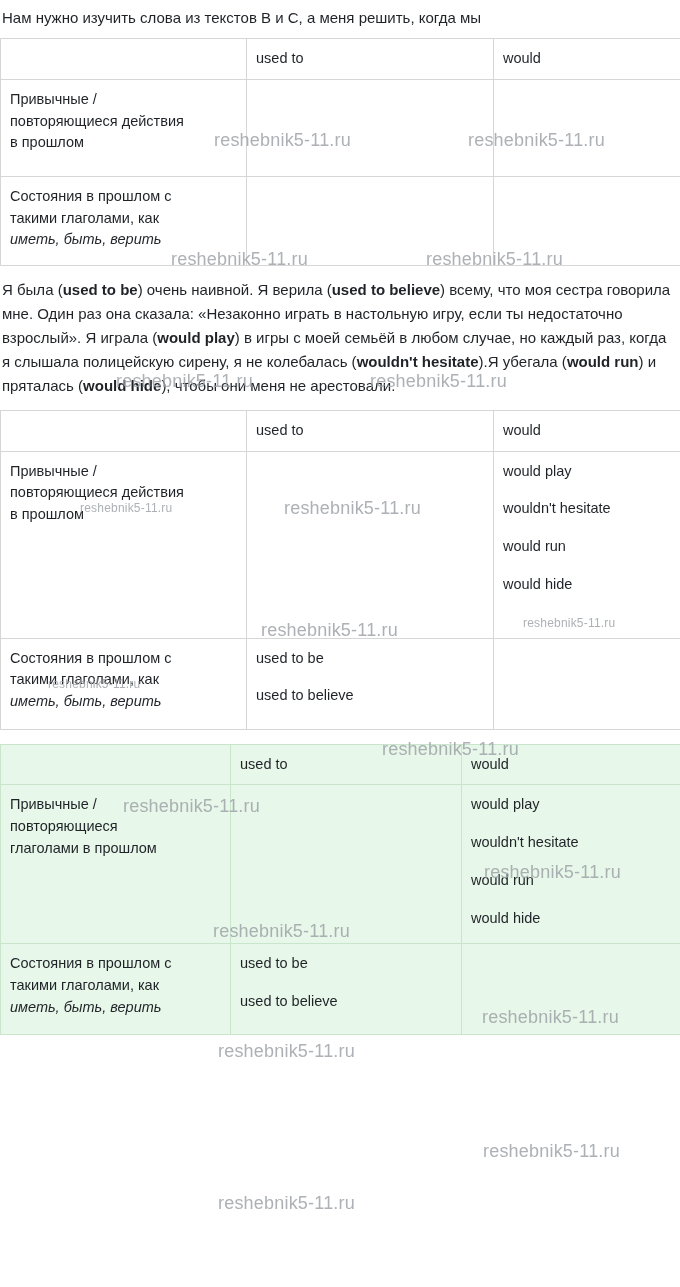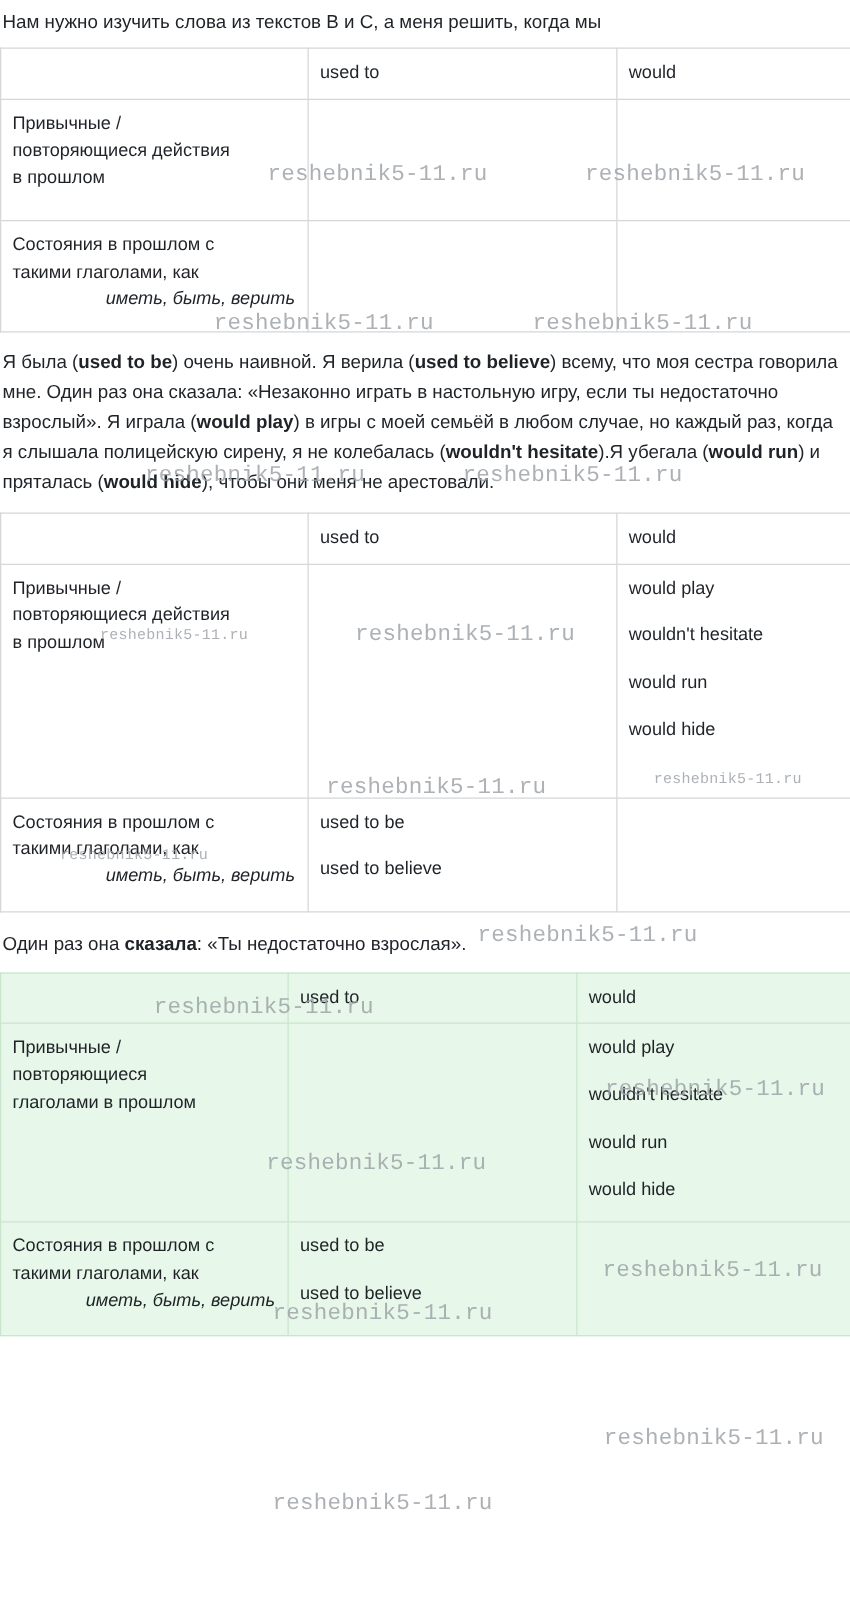--- a/index.html
+++ b/index.html
@@ -48,21 +48,21 @@
     line-height: 1.5;
     height: auto;
   }
   table.grid td.c1 { width: 226px; }
   table.grid td.c2 { width: 227px; }
   table.grid td.c3 { width: 225px; }
   .cellrow {
     margin: 0 0 16px 0;
   }
   .cellrow:last-child { margin-bottom: 0; }
-  .it { font-style: italic; text-align: right; }
+  .it { font-style: italic; }
   
   table.green {
     border-collapse: collapse;
     width: 632px;
     table-layout: fixed;
     margin: 6px 0 0 0;
     background: #e7f7e9;
   }
   table.green td {
     border: 1px solid #c9e6cd;
@@ -72,21 +72,21 @@
     line-height: 1.5;
     background: #e7f7e9;
   }
   table.green td.g1 { width: 210px; }
   table.green td.g2 { width: 211px; }
   table.green td.g3 { width: 211px; }
   .hdr-row td { padding-top: 10px; padding-bottom: 10px; }
   
   .wm {
     position: absolute;
-    font-family: Liberation Mono, monospace;
+    font-family: Liberation Sans, sans-serif;
     color: #9aa0a6;
     opacity: 0.85;
     white-space: nowrap;
     pointer-events: none;
     letter-spacing: 0.2px;
   }
   .wm.big { font-size: 18px; color: #9fa4a9; }
   .wm.sm  { font-size: 12px; color: #9fa4a9; }
   .spacer6 { height: 6px; }
 </style>
@@ -159,21 +159,20 @@
           <div class="cellrow">used to believe</div>
         </td>
         <td class="c3"></td>
       </tr>
     </tbody>
   </table>
 
 
   <div class="spacer6"></div>
 
-  <p class="para"><span>Один раз она </span><b>сказала</b><span>: «Ты недостаточно взрослая».</span></p>
 
   <table class="green">
     <tbody>
       <tr class="hdr-row">
         <td class="g1"></td>
         <td class="g2">used to</td>
         <td class="g3">would</td>
       </tr>
       <tr>
         <td class="g1" style="height:140px;">

